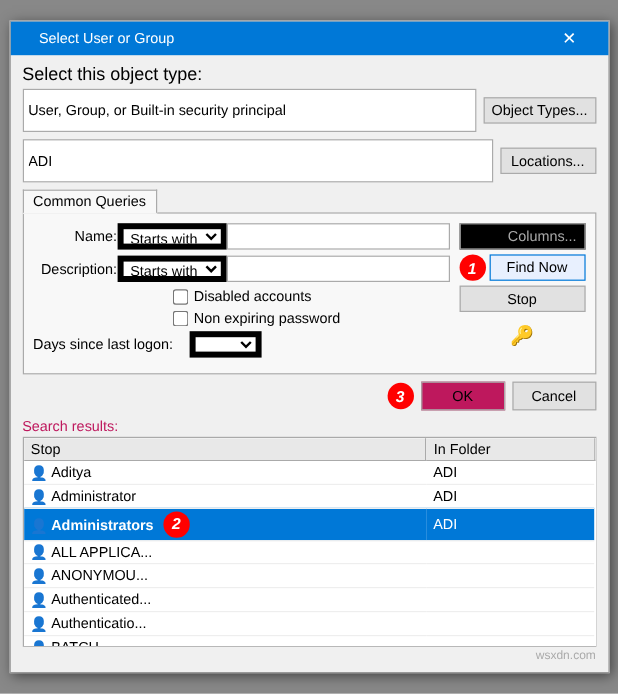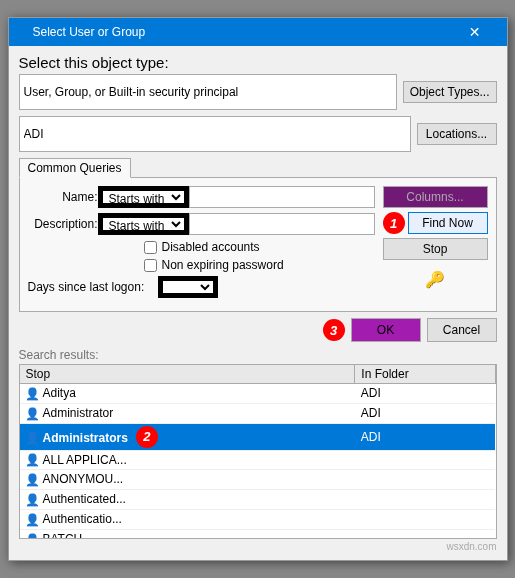--- a/index.html
+++ b/index.html
@@ -71,21 +71,22 @@
       padding: 0 6px;
       white-space: nowrap;
     }
     .btn-blue {
       background: #e8f0fe;
       border: 1px solid #0078d7;
       color: #000;
     }
     .btn-disabled {
       color: #aaa;
-      background: #701a75;
+      background: #000000;
+      text-align: right;
     }
     .common-queries-tab {
       display: inline-block;
       border: 1px solid #aaa;
       border-bottom: 1px solid #f8f8f8;
       background: #f8f8f8;
       padding: 2px 8px;
       font-size: 12px;
       margin-bottom: -1px;
       position: relative;
@@ -147,33 +148,33 @@
     .tab-right-area {
       display: flex;
       align-items: flex-start;
     }
     .tab-form-area {
       flex: 1;
     }
     .search-results-label {
       font-size: 12px;
       margin: 6px 0 2px 0;
-      color: #737373;
+      color: #be185d;
     }
     .ok-cancel-row {
       display: flex;
       justify-content: flex-end;
       gap: 6px;
       margin: 6px 0 4px 0;
       align-items: center;
     }
     .btn-ok {
       height: 24px;
       min-width: 70px;
-      background: #a21caf;
+      background: #be185d;
       border: 1px solid #aaa;
       font-size: 12px;
       cursor: pointer;
     }
     .btn-cancel {
       height: 24px;
       min-width: 70px;
       background: #e1e1e1;
       border: 1px solid #aaa;
       font-size: 12px;

